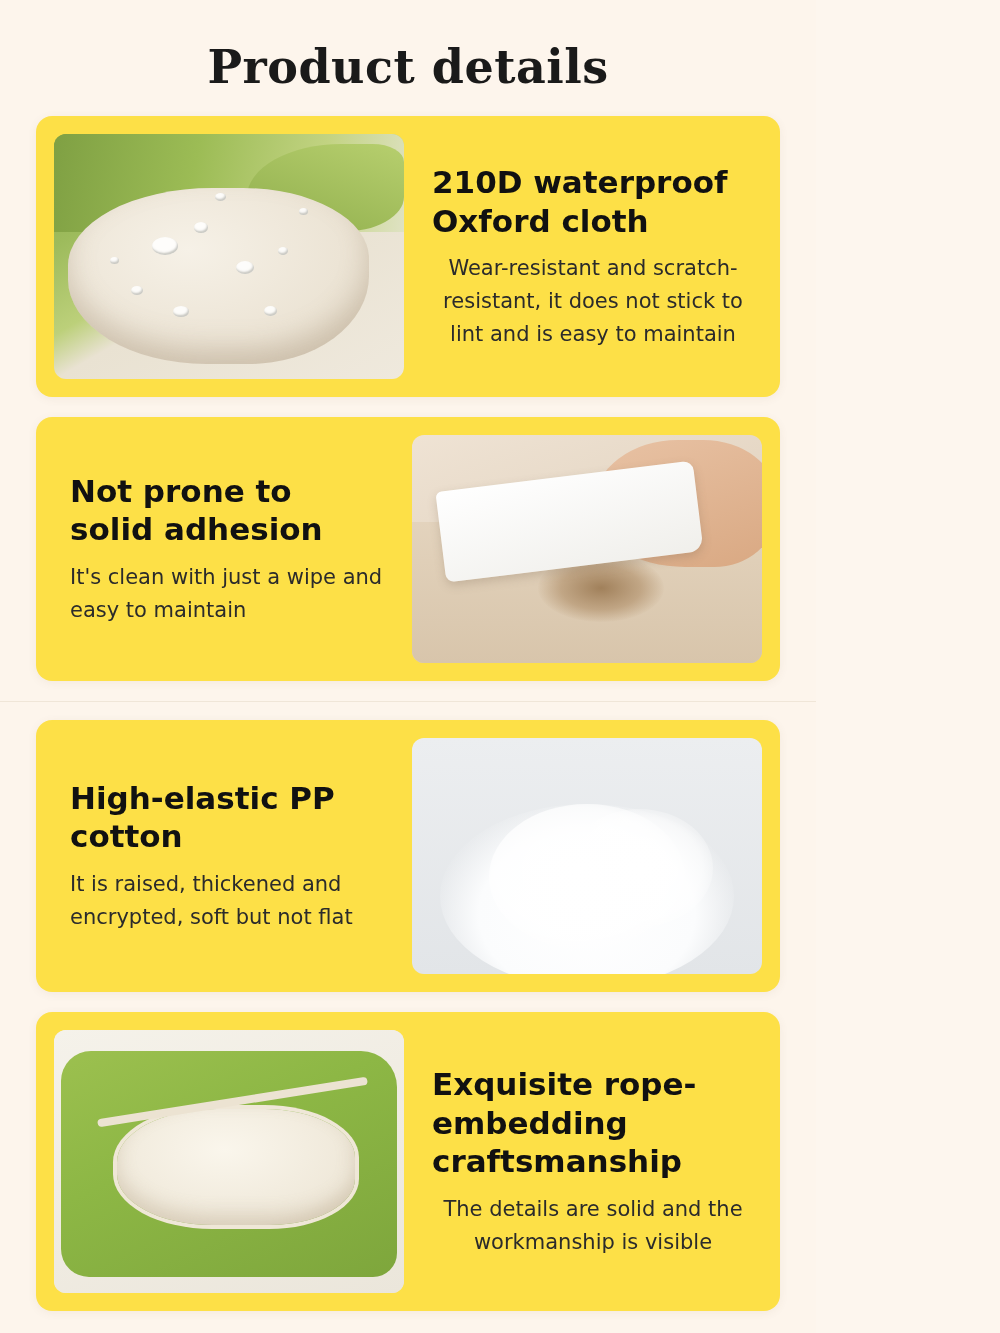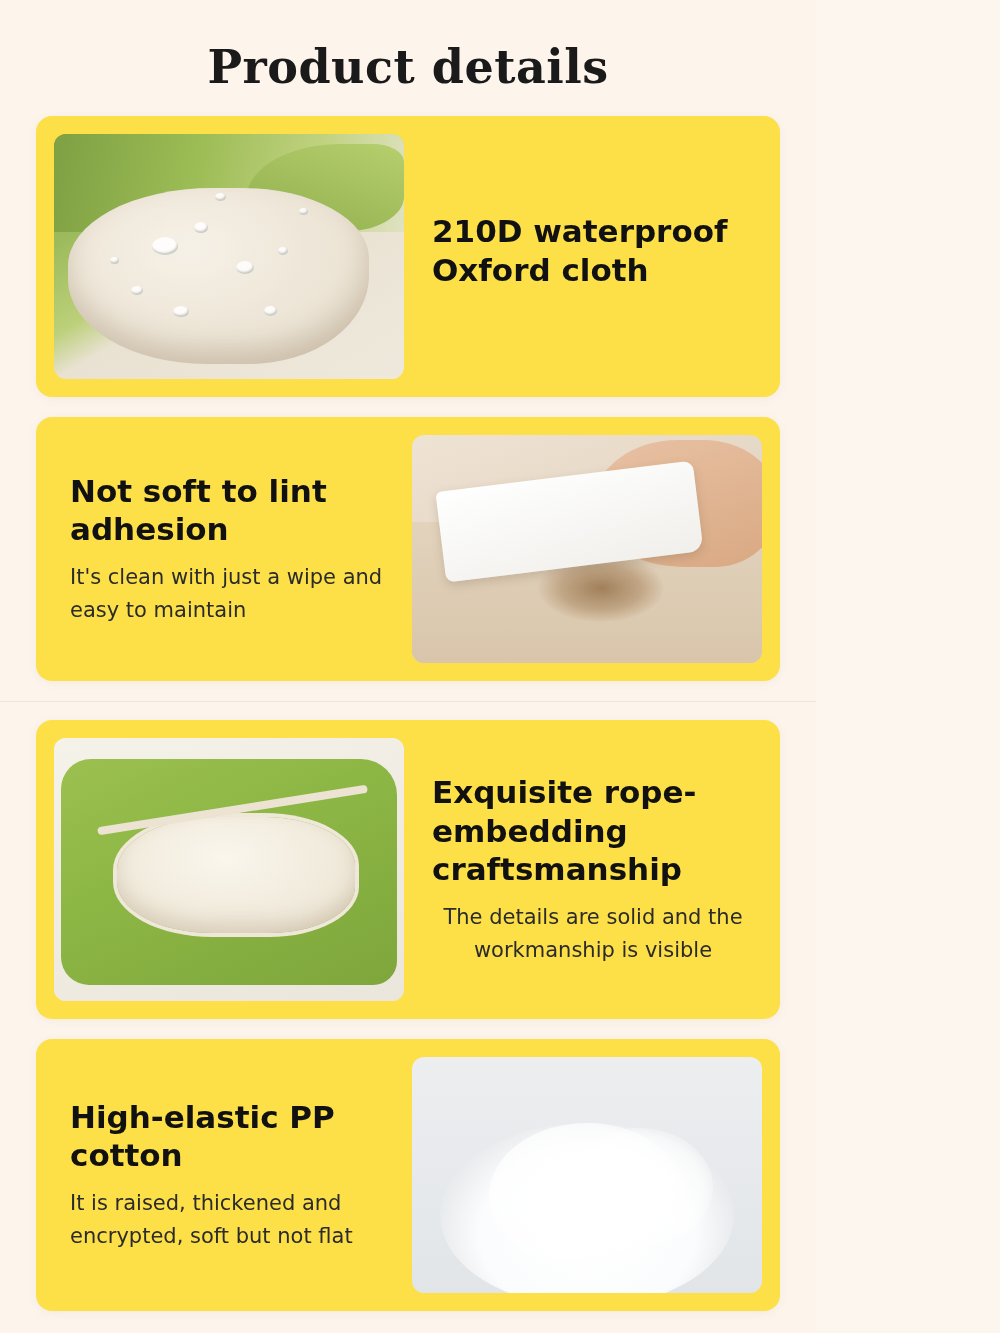--- a/index.html
+++ b/index.html
@@ -151,56 +151,57 @@
       <div class="drop" style="left:22%;top:62%;width:12px;height:9px;"></div>
       <div class="drop" style="left:64%;top:46%;width:10px;height:8px;"></div>
       <div class="drop" style="left:34%;top:70%;width:16px;height:11px;"></div>
       <div class="drop" style="left:60%;top:70%;width:13px;height:10px;"></div>
       <div class="drop" style="left:46%;top:24%;width:11px;height:8px;"></div>
       <div class="drop" style="left:70%;top:30%;width:9px;height:7px;"></div>
       <div class="drop" style="left:16%;top:50%;width:9px;height:7px;"></div>
     </div>
     <div class="texts">
       <div class="headline">210D waterproof Oxford cloth</div>
+      <div class="sub center-txt">Wear-resistant and scratch-resistant, it does not stick to lint and is easy to maintain</div>
     </div>
   </div>
 
   <div class="card img-right">
     <div class="photo ph2">
       <div class="surface"></div>
       <div class="fur"></div>
       <div class="hand"></div>
       <div class="wipe"></div>
     </div>
     <div class="texts">
-      <div class="headline">Not soft to lint adhesion</div>
+      <div class="headline">Not prone to solid adhesion</div>
       <div class="sub">It's clean with just a wipe and easy to maintain</div>
     </div>
   </div>
 
   <div class="divider"></div>
+
+  <div class="card img-right">
+    <div class="photo ph4">
+      <div class="cloud1"></div>
+      <div class="cloud2"></div>
+      <div class="cloud3"></div>
+    </div>
+    <div class="texts">
+      <div class="headline">High-elastic PP cotton</div>
+      <div class="sub">It is raised, thickened and encrypted, soft but not flat</div>
+    </div>
+  </div>
 
   <div class="card img-left">
     <div class="photo ph3">
       <div class="wallback"></div>
       <div class="greenwall"></div>
       <div class="cushion"></div>
       <div class="pipe"></div>
     </div>
     <div class="texts">
       <div class="headline">Exquisite rope-embedding craftsmanship</div>
       <div class="sub center-txt">The details are solid and the workmanship is visible</div>
     </div>
   </div>
 
-  <div class="card img-right">
-    <div class="photo ph4">
-      <div class="cloud1"></div>
-      <div class="cloud2"></div>
-      <div class="cloud3"></div>
-    </div>
-    <div class="texts">
-      <div class="headline">High-elastic PP cotton</div>
-      <div class="sub">It is raised, thickened and encrypted, soft but not flat</div>
-    </div>
-  </div>
-
 </div>
 
 </body></html>

